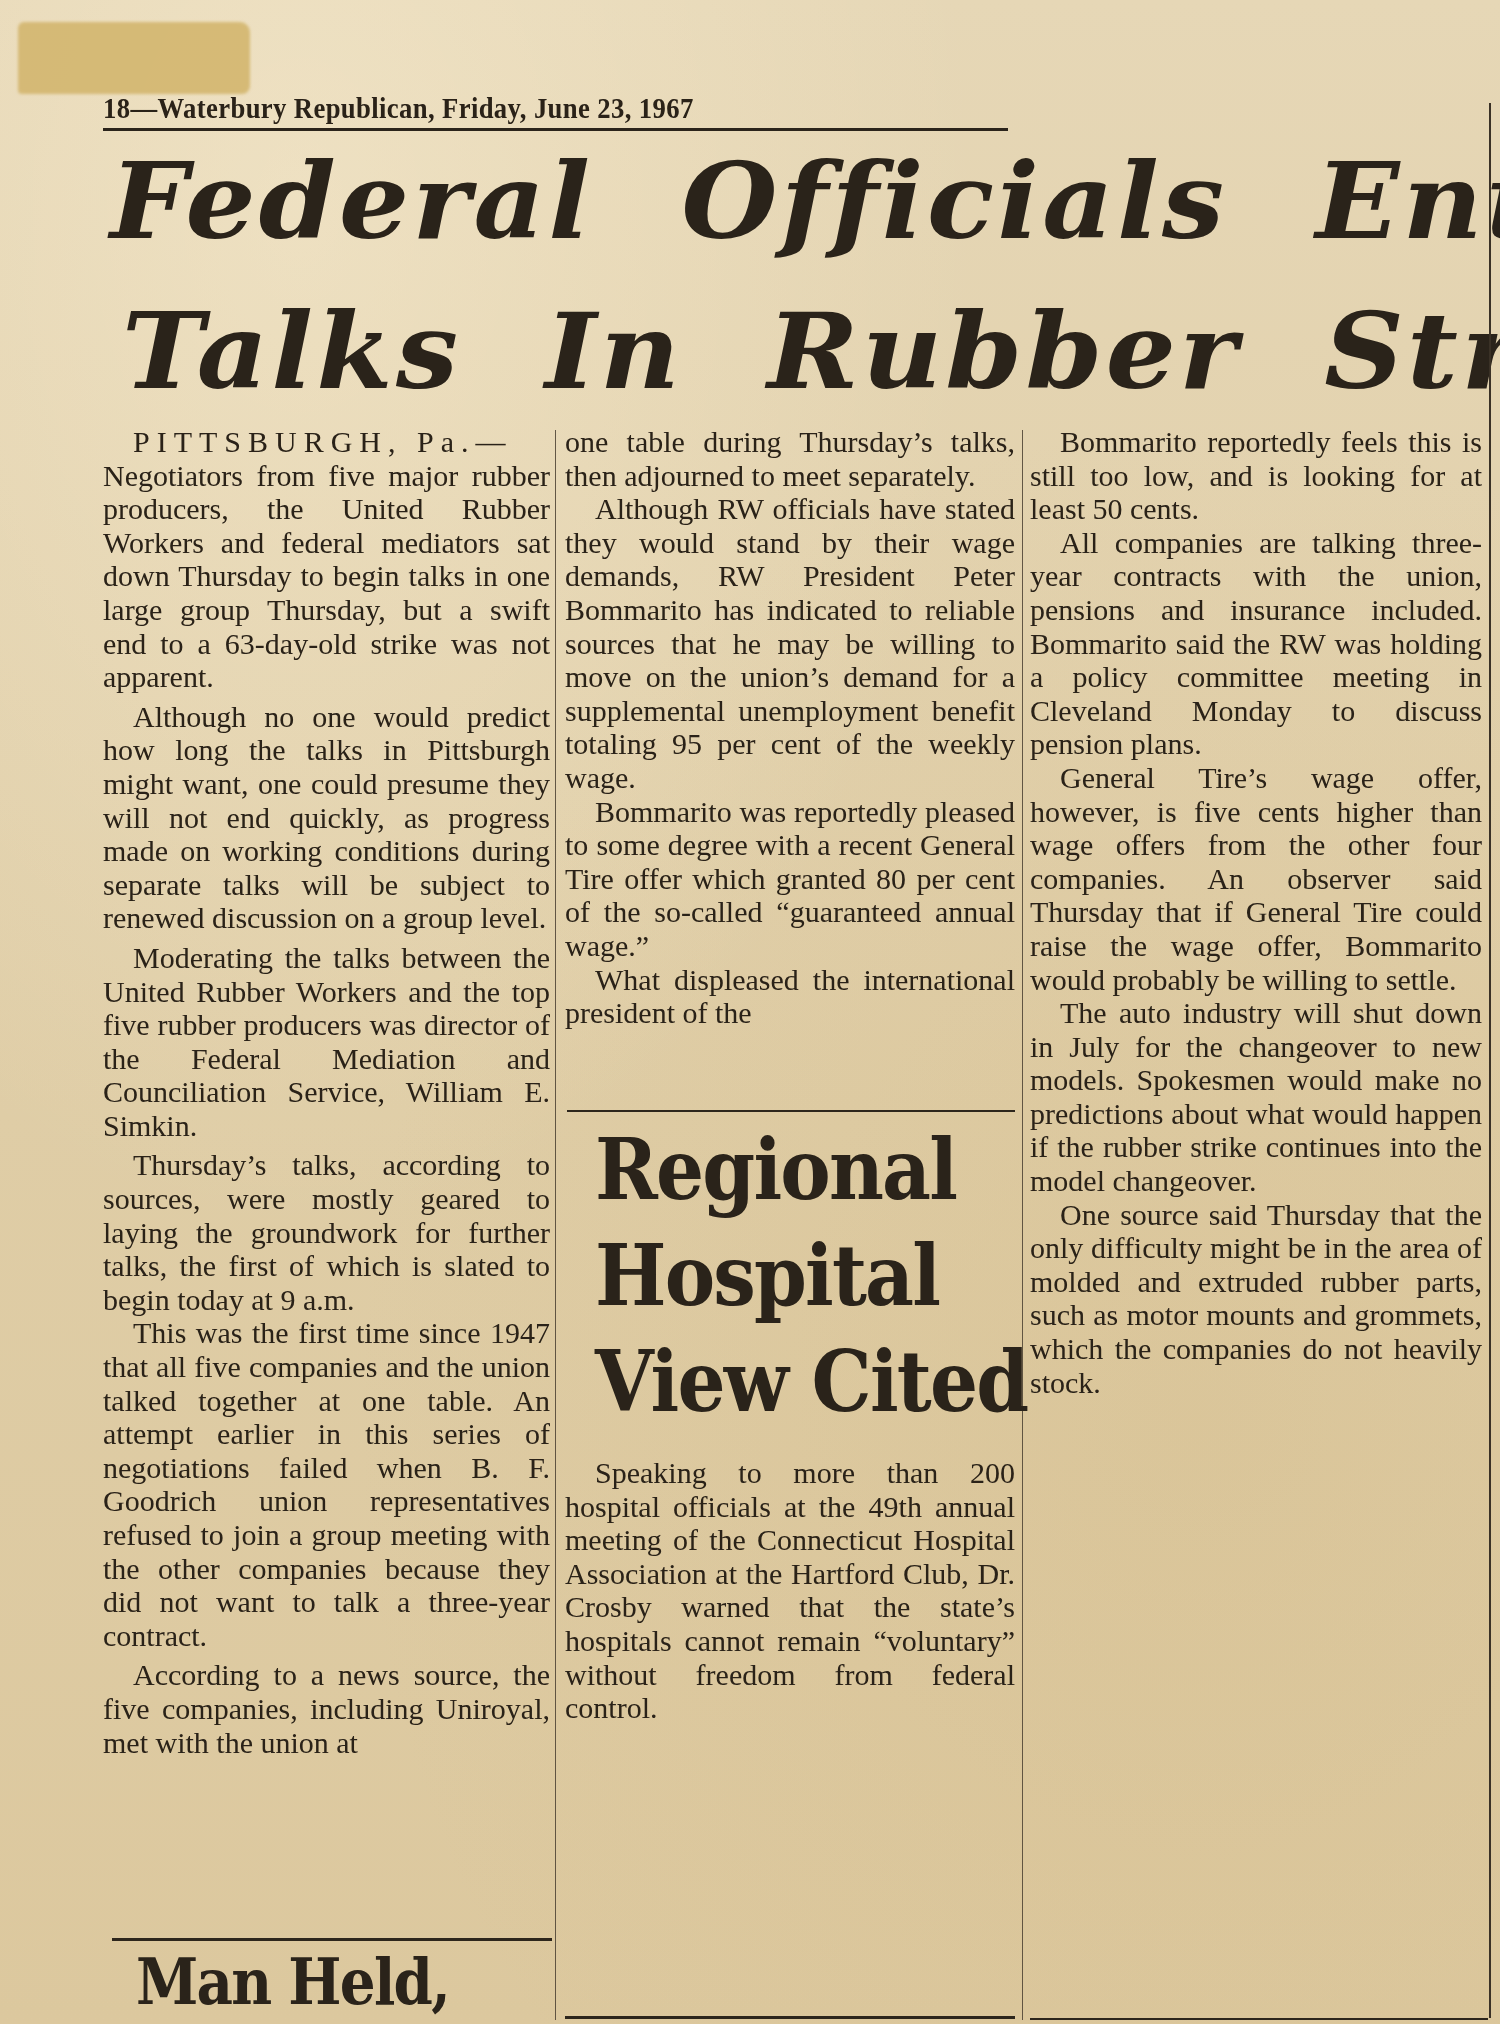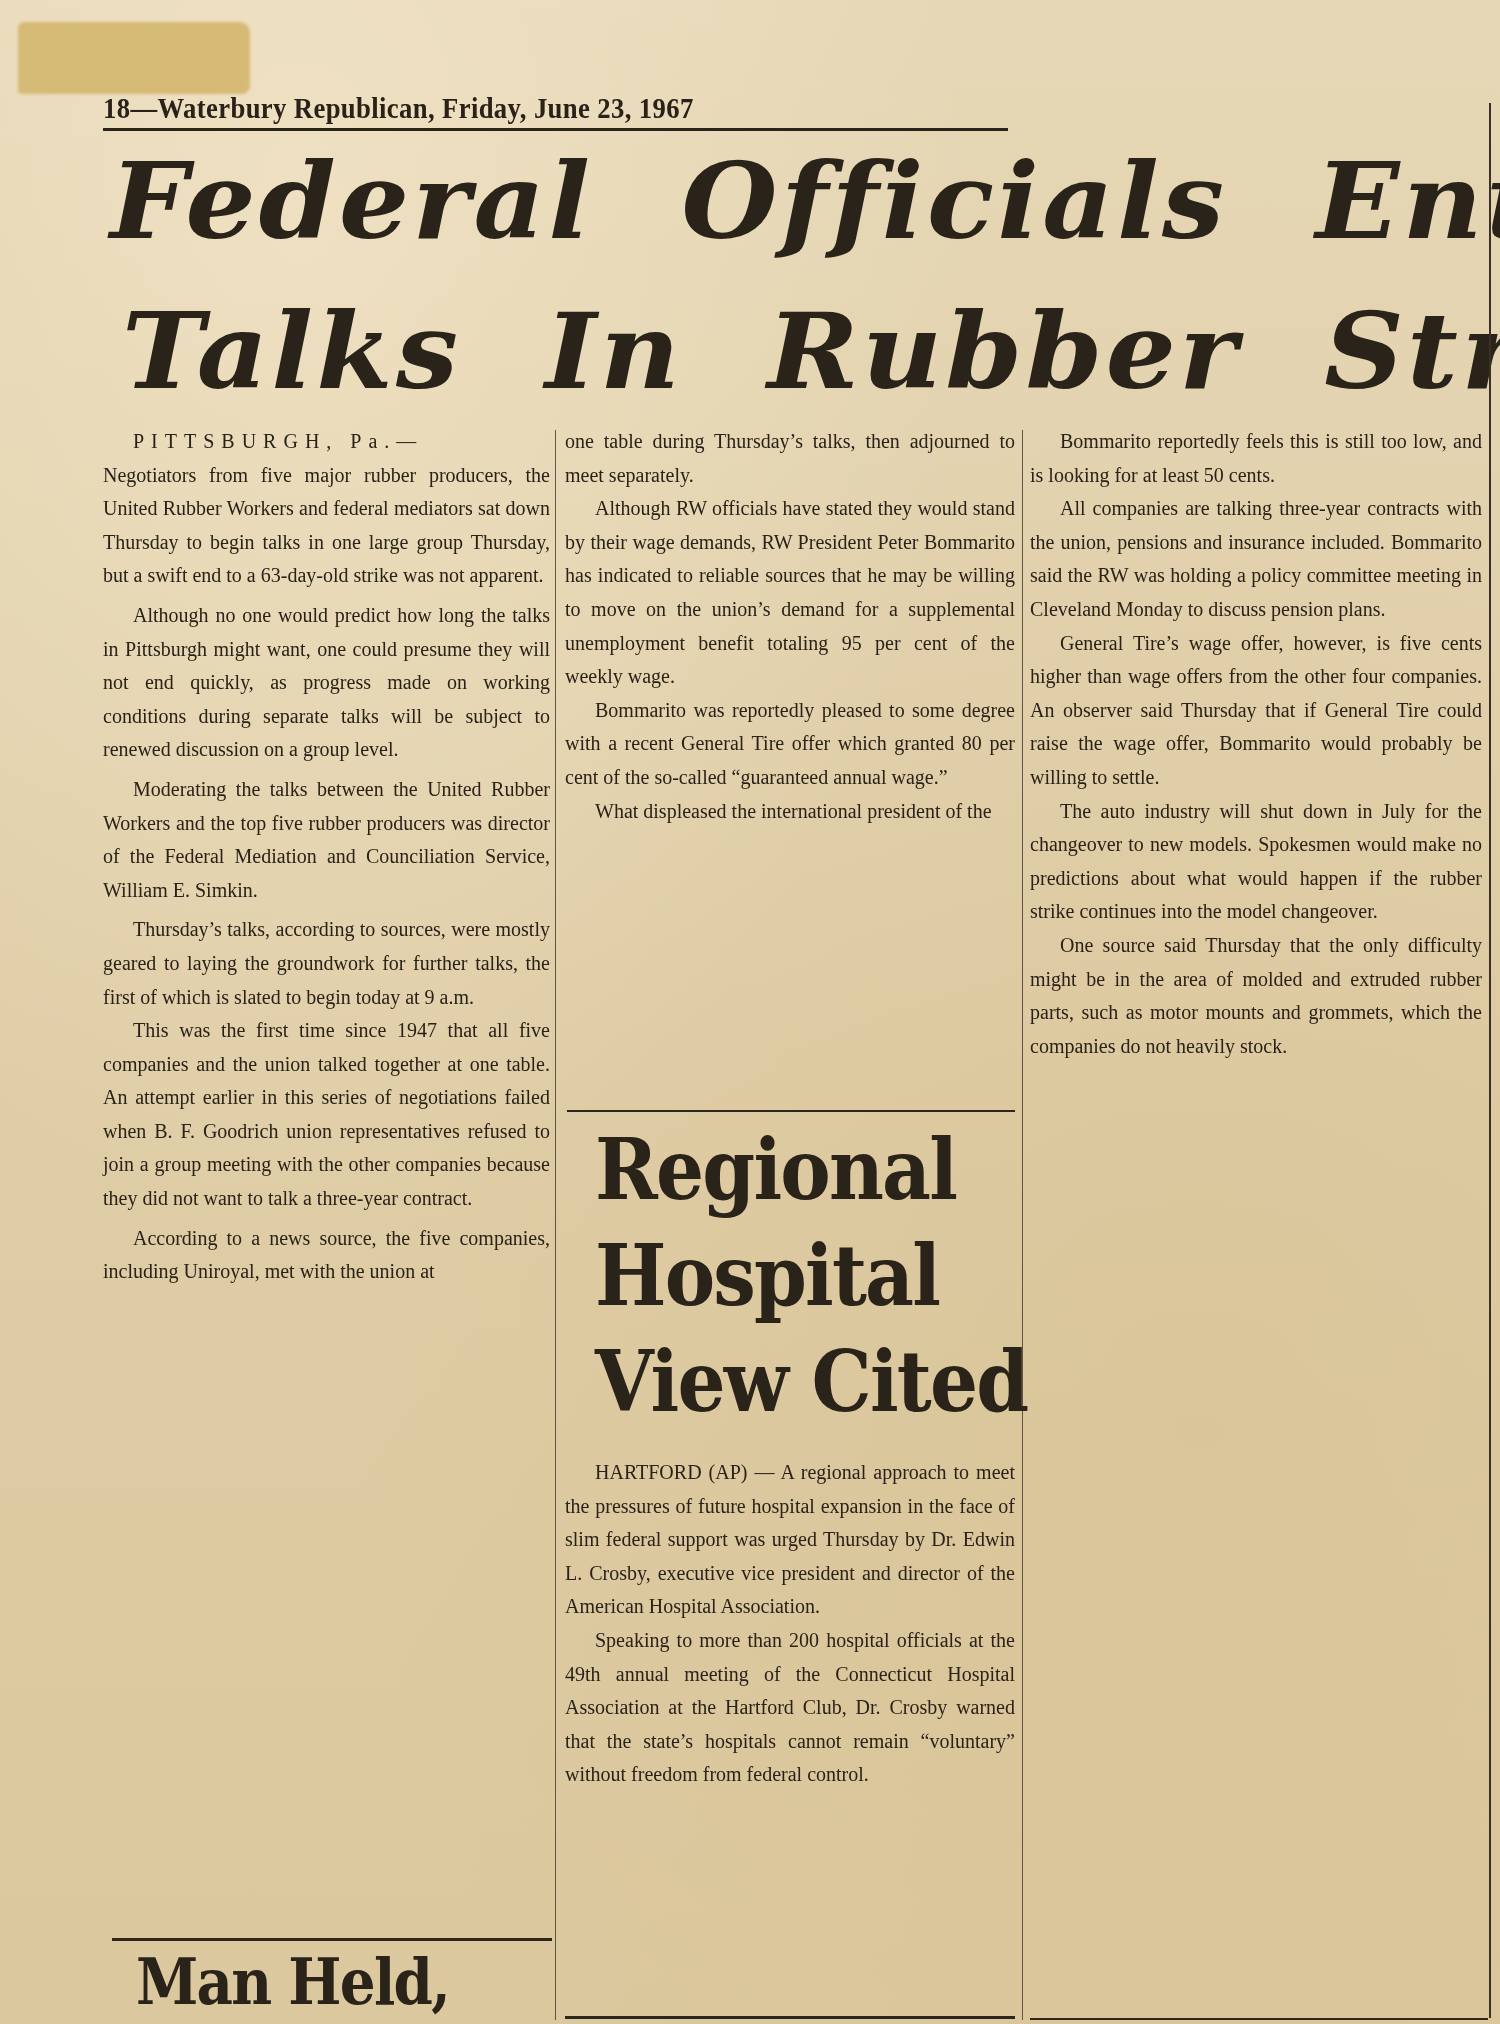--- a/index.html
+++ b/index.html
@@ -79,21 +79,21 @@
     }
     .col-sep {
       position: absolute;
       width: 1px;
       background: #4a3f31;
       opacity: 0.85;
     }
     .column {
       position: absolute;
       font-family: "Liberation Serif", serif;
-      font-size: 20px;
+      font-size: 30px;
       line-height: 33.6px;
       color: #2a2218;
       text-align: justify;
     }
     .column p {
       margin: 0 0 0 0;
       text-indent: 30px;
       hyphens: none;
     }
     .column p.noindent { text-indent: 0; }
@@ -171,21 +171,20 @@
   <p>What displeased the international president of the</p>
 </div>
 
 <div class="hr" style="left:567px; top:1110px; width:448px; height:2px;"></div>
 
 <div class="sub-head" style="top:1128px;">Regional</div>
 <div class="sub-head" style="top:1234px;">Hospital</div>
 <div class="sub-head" style="top:1340px;">View Cited</div>
 
 <div class="column col2b">
-  <p>HARTFORD (AP) — A regional approach to meet the pressures of future hospital expansion in the face of slim federal support was urged Thursday by Dr. Edwin L. Crosby, executive vice president and director of the American Hospital Association.</p>
   <p>Speaking to more than 200 hospital officials at the 49th annual meeting of the Connecticut Hospital Association at the Hartford Club, Dr. Crosby warned that the state’s hospitals cannot remain “voluntary” without freedom from federal control.</p>
 </div>
 
 <div class="hr" style="left:565px; top:2016px; width:450px; height:3px;"></div>
 
 <div class="column col3">
   <p>Bommarito reportedly feels this is still too low, and is looking for at least 50 cents.</p>
   <p>All companies are talking three-year contracts with the union, pensions and insurance included. Bommarito said the RW was holding a policy committee meeting in Cleveland Monday to discuss pension plans.</p>
   <p>General Tire’s wage offer, however, is five cents higher than wage offers from the other four companies. An observer said Thursday that if General Tire could raise the wage offer, Bommarito would probably be willing to settle.</p>
   <p>The auto industry will shut down in July for the changeover to new models. Spokesmen would make no predictions about what would happen if the rubber strike continues into the model changeover.</p>

